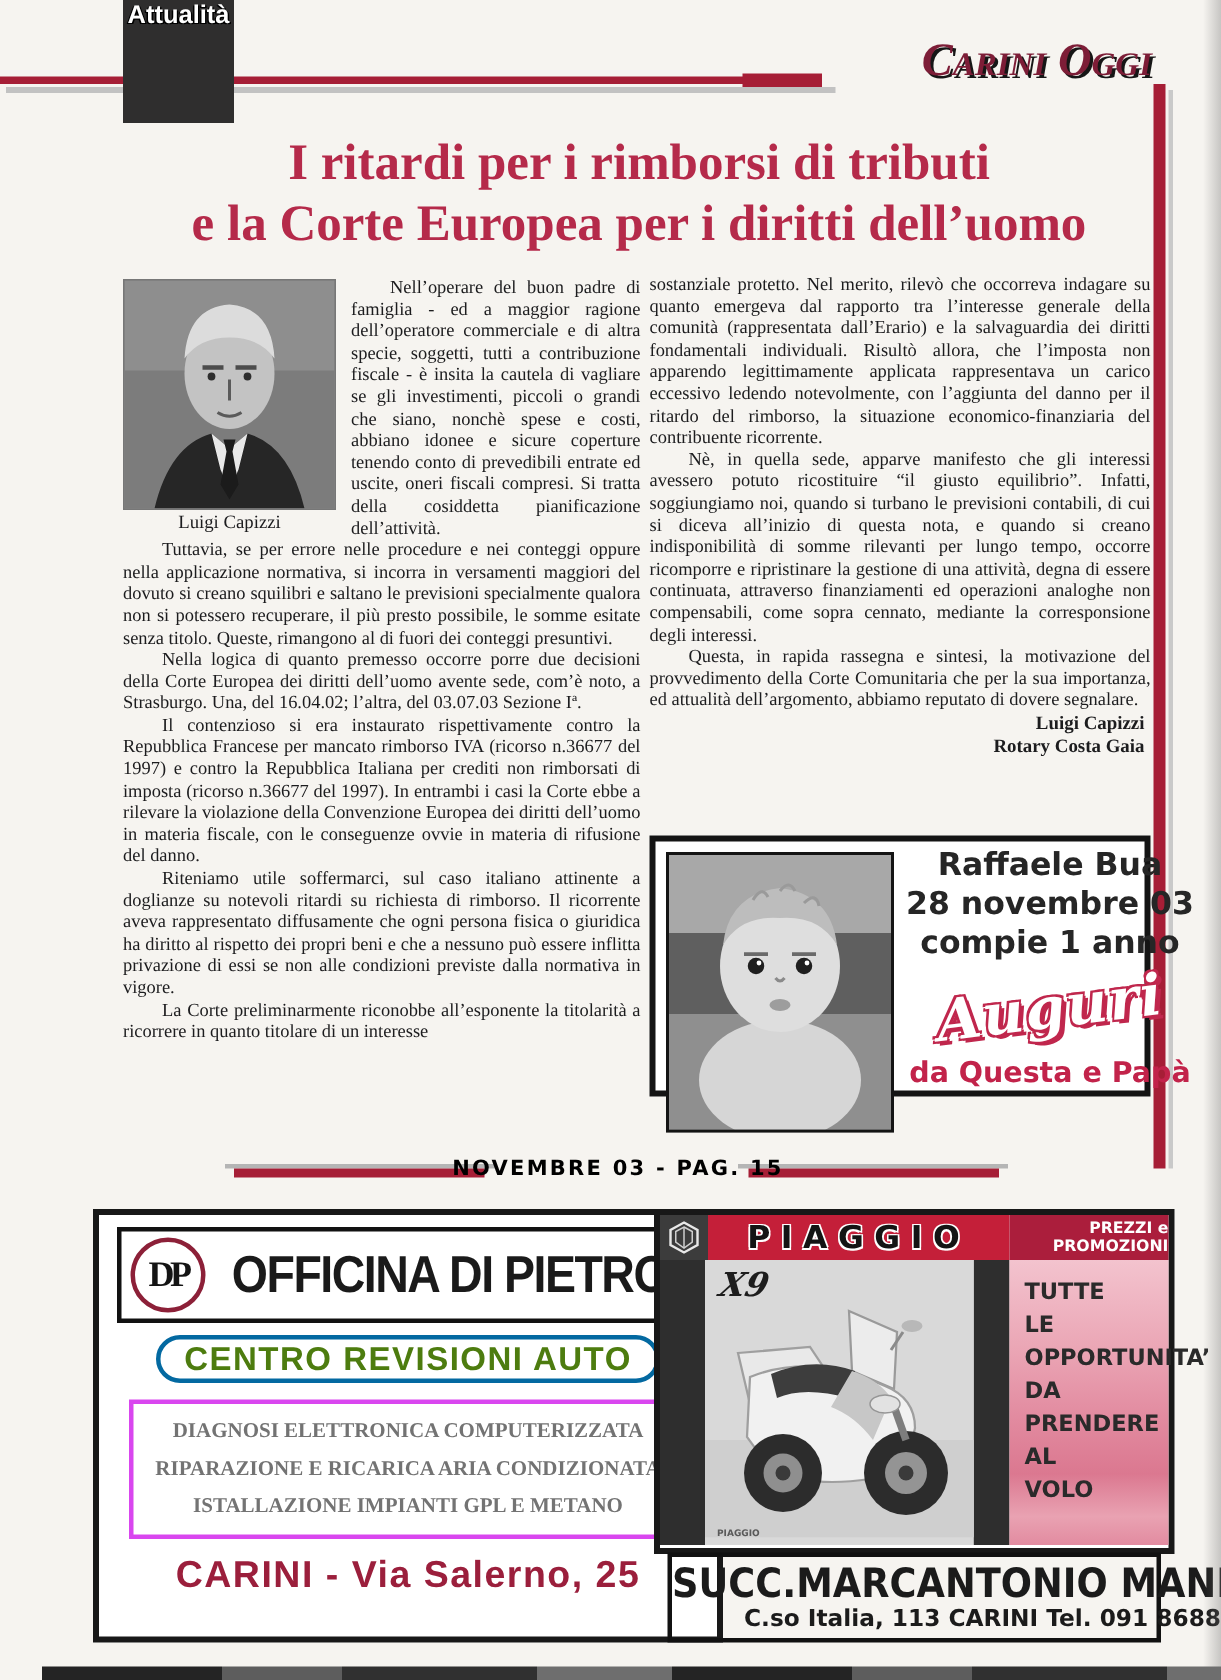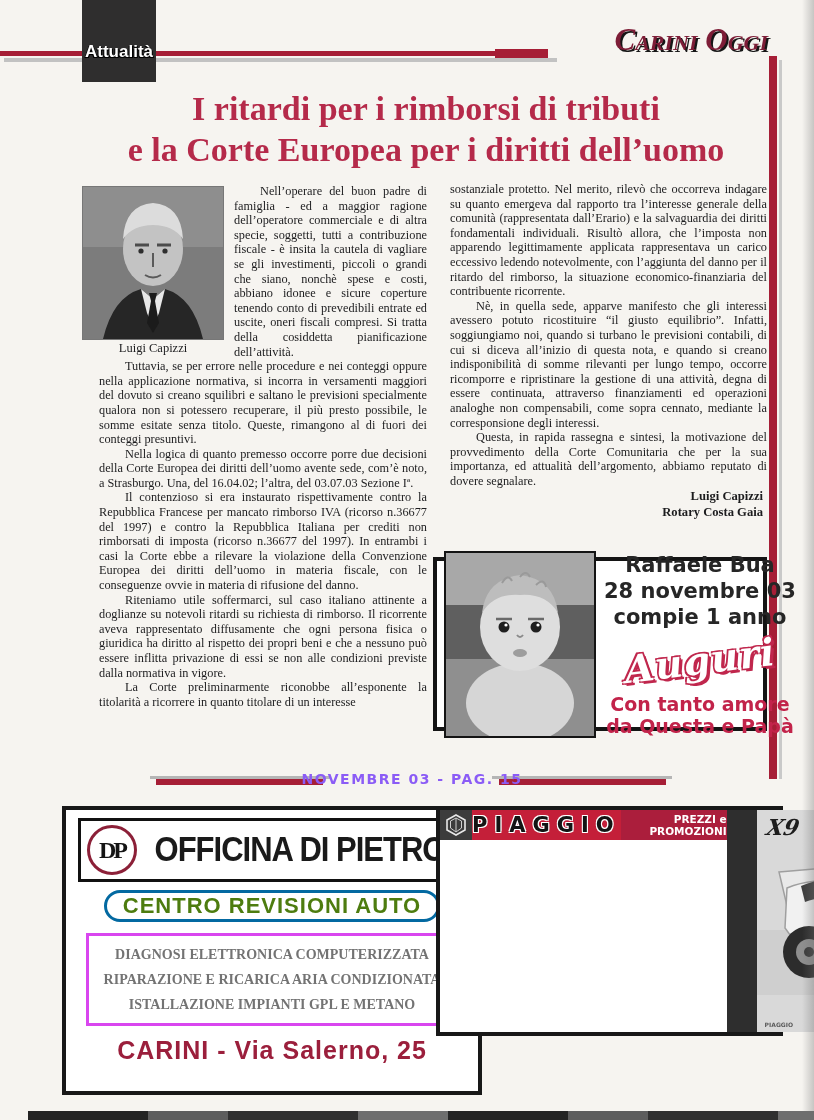--- a/index.html
+++ b/index.html
@@ -2,68 +2,68 @@
 <html><head>
 <meta charset="utf-8">
 <style>
   html,body{margin:0;padding:0;}
   body{width:814px;height:1120px;position:relative;background:#f6f4f0;overflow:hidden;
        font-family:"Liberation Serif",serif;color:#1c1c1e;}
   .abs{position:absolute;}
 
   
   .attualita{left:82px;top:0;width:74px;height:82px;background:#2f2e2e;z-index:5;
-    display:flex;align-items:flex-end;justify-content:center;padding-bottom:20px;box-sizing:border-box;}
+    display:flex;justify-content:center;padding-bottom:20px;box-sizing:border-box;}
   .attualita span{font-family:"Liberation Sans",sans-serif;font-weight:bold;font-size:17px;color:#fff;
     text-shadow:1px 1px 0 #000,-1px 1px 0 #000;}
   .hline-red{left:0;top:51px;width:548px;height:5px;background:#a61e36;z-index:2;}
   .hline-red-cap{left:495px;top:49px;width:53px;height:9px;background:#a61e36;z-index:2;}
   .hline-gray{left:4px;top:58px;width:553px;height:4px;background:#c2c2c2;z-index:1;}
   .masthead{left:553px;top:22px;width:215px;text-align:right;z-index:3;
     font-family:"Liberation Serif",serif;font-style:italic;font-weight:bold;font-variant:small-caps;
     font-size:31px;color:#7d1d37;text-shadow:2px 2px 0 #161616;white-space:nowrap;}
   .vbar-red{left:769px;top:56px;width:8px;height:723px;background:#a61e36;}
   .vbar-gray{left:779px;top:60px;width:3px;height:719px;background:#c9c9c9;}
 
   
   .title{left:86px;top:88px;width:680px;text-align:center;color:#b52a4a;
     font-family:"Liberation Serif",serif;font-weight:bold;
     font-size:34px;line-height:41px;}
 
   
   .col{font-size:12.3px;line-height:14.6px;text-align:justify;}
-  .col p{margin:0;text-indent:26px;padding-left:17px;}
+  .col p{margin:0;text-indent:26px;}
   .col p.noindent{text-indent:0;}
   .col1{left:82px;top:184px;width:345px;}
   .col2{left:433px;top:182px;width:334px;}
   .photo-float{float:left;width:142px;margin:2px 10px 0 0;text-align:center;}
   .photo-frame{width:140px;height:152px;border:1px solid #777;background:#888;overflow:hidden;}
   .photo-caption{font-size:12.5px;line-height:17px;text-indent:0;text-align:center;}
   .signature{margin-top:1px;text-align:right;font-weight:bold;font-size:12.6px;line-height:15.5px;padding-right:4px;}
 
   
   .baby-ad{left:433px;top:557px;width:334px;height:174px;background:#fff;border:4px solid #141414;
-    box-sizing:border-box;display:flex;padding:7px;gap:8px;align-items:center;}
+    box-sizing:border-box;display:flex;padding:7px;gap:8px;}
   .baby-photo{width:148px;height:183px;border:2px solid #141414;background:#9d9d9d;overflow:hidden;flex:none;}
   .baby-right{flex:1;display:flex;flex-direction:column;align-items:center;justify-content:center;
     font-family:"DejaVu Sans",sans-serif;}
   .baby-line{font-weight:bold;font-size:21px;line-height:26px;color:#262626;white-space:nowrap;}
   .auguri{font-family:"DejaVu Serif",serif;font-style:italic;font-weight:bold;font-size:38px;
     color:#fff;transform:rotate(-7deg);margin:8px 0 10px 0;letter-spacing:1px;
     text-shadow:-1.5px -1.5px 0 #c0274d,1.5px -1.5px 0 #c0274d,-1.5px 1.5px 0 #c0274d,
       1.5px 1.5px 0 #c0274d,3px 3px 0 #c0274d;}
   .baby-love{font-weight:bold;font-size:19px;line-height:22px;color:#c2234a;white-space:nowrap;}
 
   
   .foot-gray-l{left:150px;top:776px;width:180px;height:3px;background:#b5b5b5;}
   .foot-gray-r{left:492px;top:776px;width:180px;height:3px;background:#b5b5b5;}
   .foot-red-l{left:156px;top:779px;width:167px;height:6px;background:#a61e36;}
   .foot-red-r{left:499px;top:779px;width:167px;height:6px;background:#a61e36;}
   .foot-text{left:287px;top:771px;width:250px;text-align:center;
-    font-family:"DejaVu Sans",sans-serif;font-weight:bold;font-size:14px;letter-spacing:1.5px;color:#8b5cf6;}
+    font-family:"DejaVu Sans",sans-serif;font-weight:bold;font-size:14px;letter-spacing:1.5px;color:#000000;}
 
   
   .officina{left:62px;top:806px;width:420px;height:289px;background:#fff;border:4px solid #181818;
     box-sizing:border-box;padding:8px 12px;display:flex;flex-direction:column;align-items:center;}
   .off-header{border:3px solid #111;width:100%;box-sizing:border-box;display:flex;align-items:center;
     padding:4px 6px;gap:6px;}
   .off-logo{width:44px;height:44px;border:3px solid #8c2038;border-radius:50%;flex:none;
     display:flex;align-items:center;justify-content:center;
     font-family:"Liberation Serif",serif;font-weight:bold;font-size:24px;color:#141414;letter-spacing:-3px;}
   .off-title{flex:1;text-align:center;font-family:"Liberation Sans",sans-serif;font-weight:bold;
@@ -72,21 +72,21 @@
     font-family:"Liberation Sans",sans-serif;font-weight:bold;font-size:22px;color:#4d7c0f;
     letter-spacing:1px;white-space:nowrap;}
   .off-services{margin-top:11px;border:3px solid #d946ef;width:96%;box-sizing:border-box;
     padding:6px 4px;text-align:center;font-family:"Liberation Serif",serif;font-weight:600;
     font-size:14px;line-height:25px;color:#737373;}
   .off-addr{margin-top:10px;font-family:"Liberation Sans",sans-serif;font-weight:bold;font-size:25px;
     color:#9b1f3c;letter-spacing:1px;white-space:nowrap;}
 
   
   .piaggio{left:436px;top:806px;width:347px;height:230px;background:#fff;border:4px solid #181818;
-    box-sizing:border-box;display:flex;flex-direction:row;}
+    box-sizing:border-box;display:flex;flex-direction:column;}
   .pg-top{display:flex;height:30px;flex:none;}
   .pg-logo-sq{width:32px;background:#3c3c3c;display:flex;align-items:center;justify-content:center;flex:none;}
   .pg-banner{flex:1;background:#c41f39;display:flex;align-items:center;justify-content:center;}
   .pg-banner span{font-family:"DejaVu Sans",sans-serif;font-weight:bold;font-size:21px;letter-spacing:7px;
     color:#141414;text-shadow:-1px -1px 0 #fff,1px -1px 0 #fff,-1px 1px 0 #fff,1px 1px 0 #fff;}
   .pg-promo-hd{width:106px;background:#ab1e3c;color:#fff;display:flex;align-items:center;justify-content:center;
     font-family:"DejaVu Sans",sans-serif;font-weight:bold;font-size:10.5px;flex:none;text-align:right;}
   .pg-mid{display:flex;flex:1;}
   .pg-strip{width:30px;background:#2e2e2e;flex:none;}
   .pg-strip2{width:24px;background:#2e2e2e;flex:none;}
@@ -181,21 +181,20 @@
       <circle cx="92" cy="72" r="1.6" fill="#fff"></circle>
       <path d="M71 82 q3 4 6 0" stroke="#8a8a8a" stroke-width="2" fill="none"></path>
       <ellipse cx="74" cy="100" rx="7" ry="4" fill="#9d9d9d"></ellipse>
     </svg>
   </div>
   <div class="baby-right">
     <div class="baby-line">Raffaele Bua</div>
     <div class="baby-line">28 novembre 03</div>
     <div class="baby-line">compie 1 anno</div>
     <div class="auguri">Auguri</div>
-    <div class="baby-love">Con tanto amore</div>
     <div class="baby-love">da Questa e Papà</div>
   </div>
 </div>
 
 <div class="abs foot-gray-l"></div>
 <div class="abs foot-gray-r"></div>
 <div class="abs foot-red-l"></div>
 <div class="abs foot-red-r"></div>
 <div class="abs foot-text">NOVEMBRE 03 - PAG. 15</div>
 

